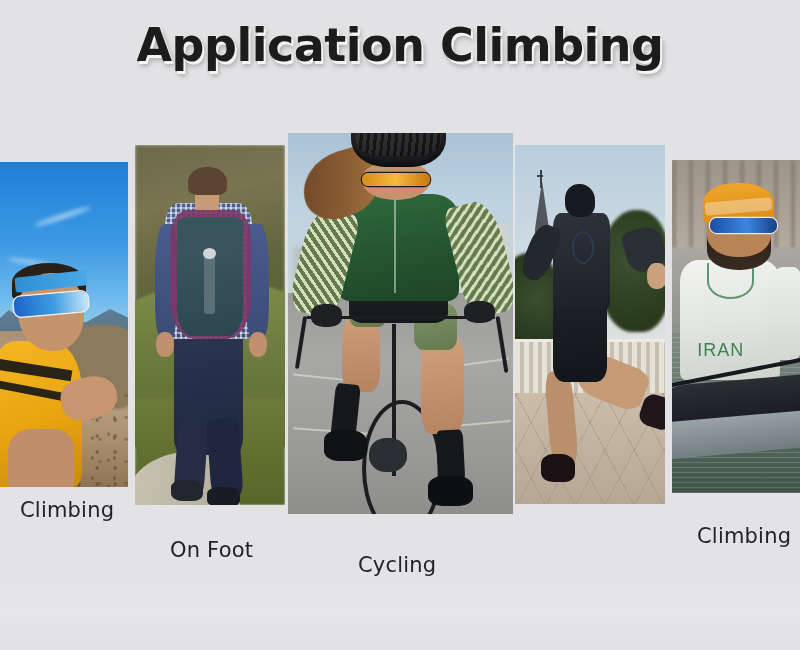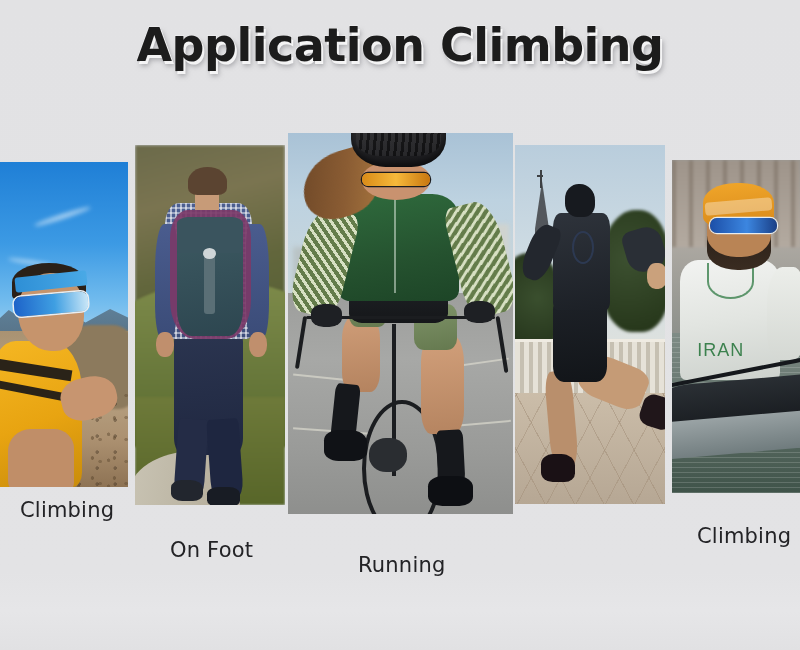--- a/index.html
+++ b/index.html
@@ -381,16 +381,16 @@
       <div class="sung5"></div>
 
       <div class="paddle"></div>
       <div class="kayak"></div>
       <div class="deck"></div>
     </div>
   </div>
 
   <div class="caption" id="c1">Climbing</div>
   <div class="caption" id="c2">On Foot</div>
-  <div class="caption" id="c3">Running</div>
+  <div class="caption" id="c3">Cycling</div>
   <div class="caption" id="c5">Climbing</div>
 
 </div>
 
 </body></html>

